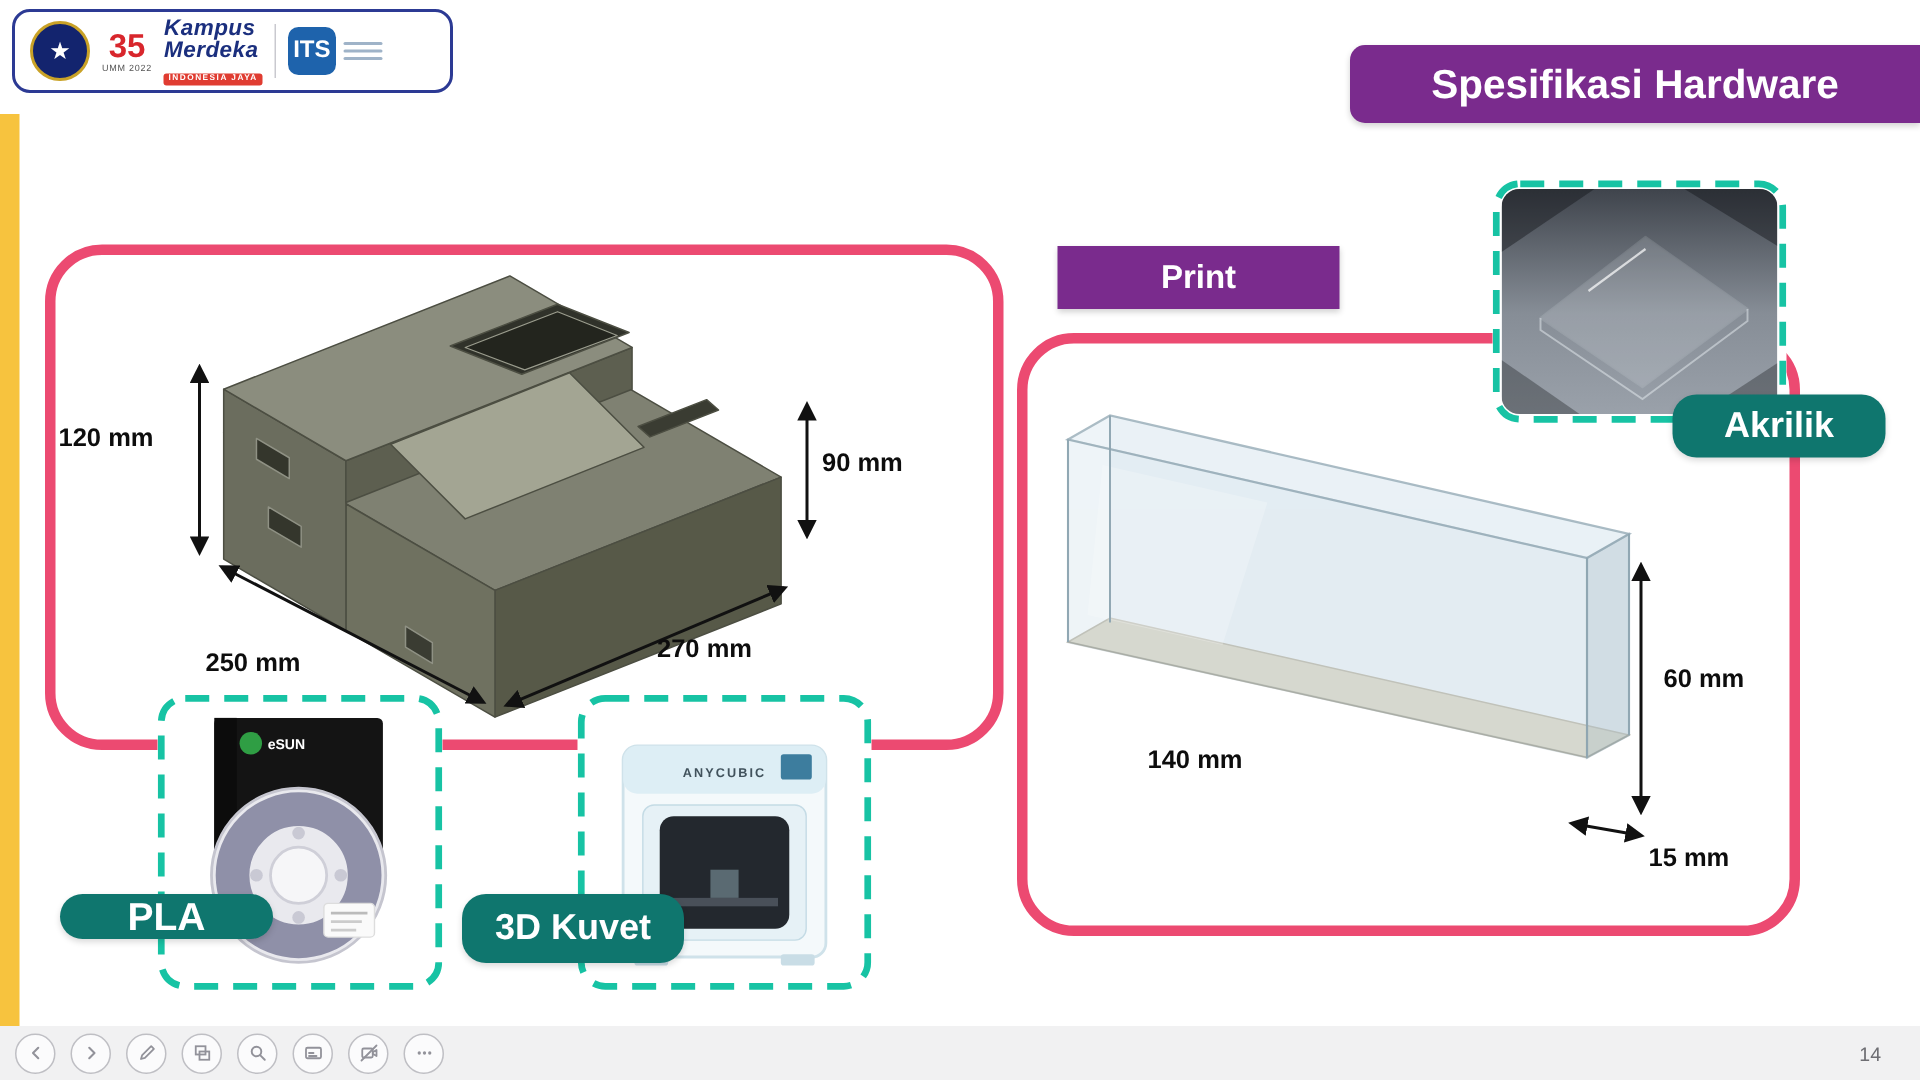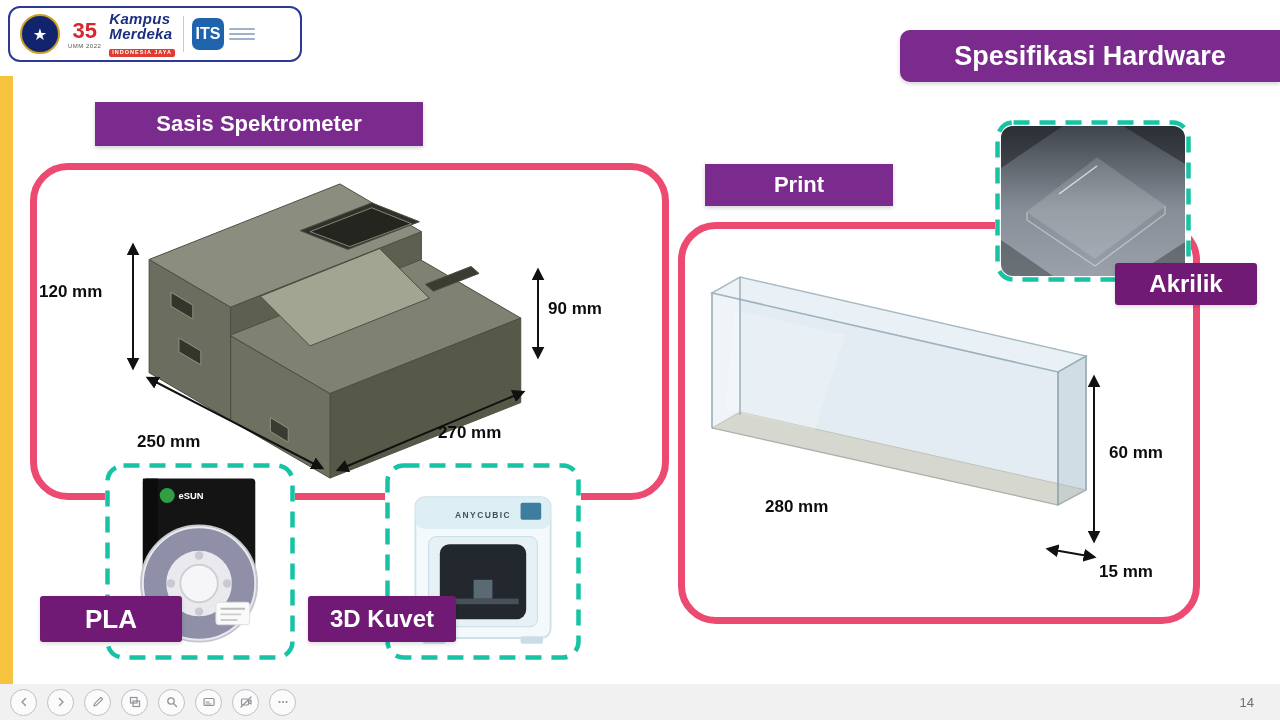--- a/index.html
+++ b/index.html
@@ -61,25 +61,25 @@
 
   
   .dash-box { position:absolute; background:#fff; border-radius:18px; }
   .dash-border { position:absolute; left:0; top:0; }
   .dash-content { position:absolute; left:6px; top:6px; right:6px; bottom:6px; border-radius:12px; overflow:hidden; }
   .akrilik-box { left:995px; top:120px; width:196px; height:162px; }
   .pla-box     { left:105px; top:463px; width:190px; height:197px; }
   .print-box   { left:385px; top:463px; width:196px; height:197px; }
 
   
-  .teal-label { position:absolute; background:#701a75; color:#fff; font-weight:bold;
-                display:flex; align-items:center; justify-content:center; border-radius:3px;
+  .teal-label { position:absolute; background:#0f766e; color:#fff; font-weight:bold;
+                display:flex; align-items:center; justify-content:center; border-radius:16px;
                 box-shadow:0 2px 4px rgba(0,0,0,.15); }
   .akrilik-tag { left:1115px; top:263px; width:142px; height:42px; font-size:24px; }
-  .pla-tag     { left:40px;  top:596px; width:142px; height:46px; font-size:26px;text-align:right; }
+  .pla-tag     { left:40px;  top:596px; width:142px; height:30px; font-size:26px;text-align:right; }
   .print-tag   { left:308px; top:596px; width:148px; height:46px; font-size:24px; }
 
   
   .toolbar { position:absolute; left:0; bottom:0; width:1280px; height:36px; background:#f1f1f2;
              display:flex; align-items:center; justify-content:space-between; padding:0 26px 0 10px; }
   .tbtns { display:flex; align-items:center; gap:10px; }
   .tb { width:27px; height:27px; border-radius:50%; border:1.2px solid #bfbfc4; background:#fbfbfc;
         display:flex; align-items:center; justify-content:center; padding:0; cursor:pointer; }
   .tb svg { display:block; }
   .pagenum { color:#6e6e73; font-size:13px; }
@@ -112,23 +112,20 @@
           <i></i>
           <i></i>
         </div>
     </div>
   </div>
 
   <div class="title-banner">
     <span>Spesifikasi Hardware</span>
   </div>
 
-  <div class="sec-label spec-label">
-    <span>Sasis Spektrometer</span>
-  </div>
 
   <div class="pink-box spec-box">
     <svg class="model spec-model" viewBox="0 -12 410 317" xmlns="http://www.w3.org/2000/svg">
       <g stroke="#4c4e42" stroke-width="1" stroke-linejoin="round">
 
         <polygon points="210,208 402,132 220,26 28,102" fill="#7f8172"></polygon>
 
         <polygon points="210,293 402,217 402,132 210,208" fill="#575948"></polygon>
 
         <polygon points="110,150 210,208 210,293 110,235" fill="#6f7160"></polygon>
@@ -205,21 +202,21 @@
         <marker id="ah2" viewBox="0 0 10 10" refX="8" refY="5" markerWidth="6.5" markerHeight="6.5" orient="auto-start-reverse">
           <path d="M0 0 L10 5 L0 10 z" fill="#111"></path>
         </marker>
       </defs>
       <g stroke="#111" stroke-width="2">
         <line x1="409" y1="148" x2="409" y2="312" marker-start="url(#ah2)" marker-end="url(#ah2)"></line>
         <line x1="363" y1="320" x2="409" y2="328" marker-start="url(#ah2)" marker-end="url(#ah2)"></line>
       </g>
     </svg>
 
-    <span class="dim d160">280 mm</span>
+    <span class="dim d160">140 mm</span>
     <span class="dim d60">60 mm</span>
     <span class="dim d15">15 mm</span>
   </div>
 
   <div class="dash-box akrilik-box">
     <div class="dash-content">
       <svg width="184" height="150" viewBox="0 0 184 150" xmlns="http://www.w3.org/2000/svg" preserveAspectRatio="none">
         <defs>
           <linearGradient id="acg" x1="0" y1="0" x2="0" y2="1">
             <stop offset="0" stop-color="#3f444c"></stop>

